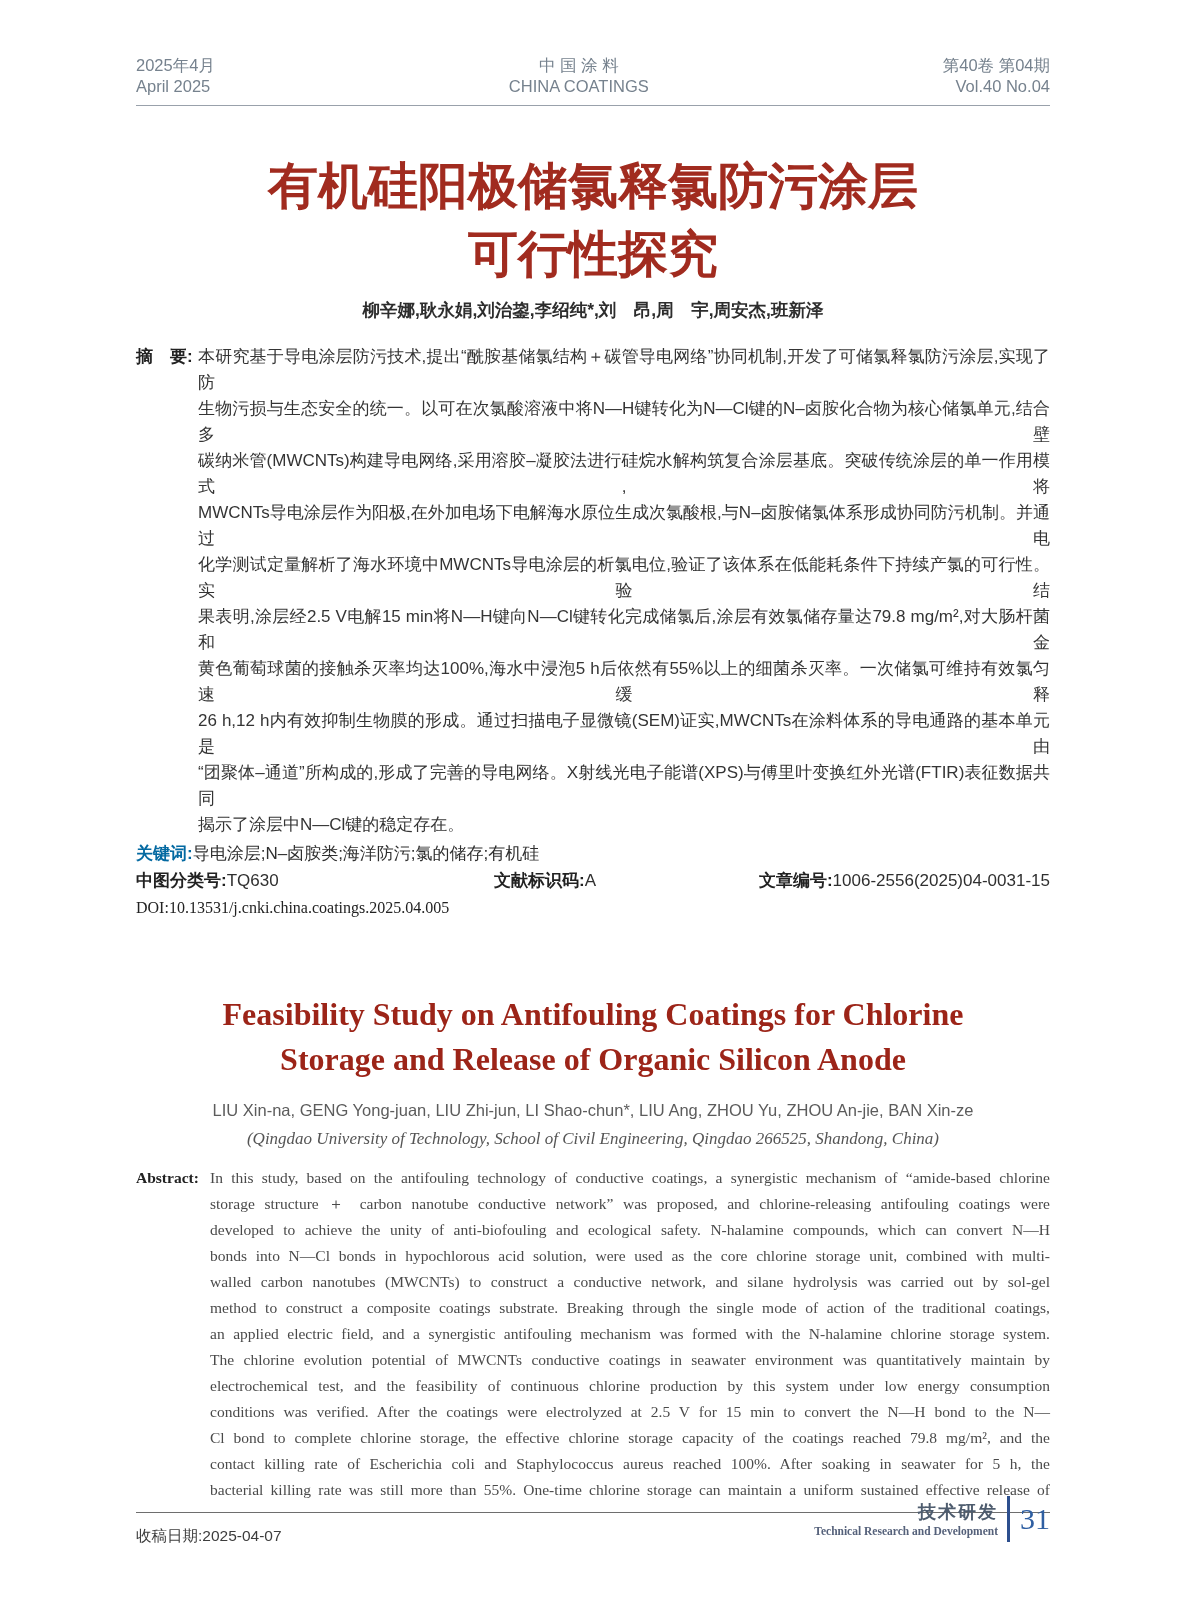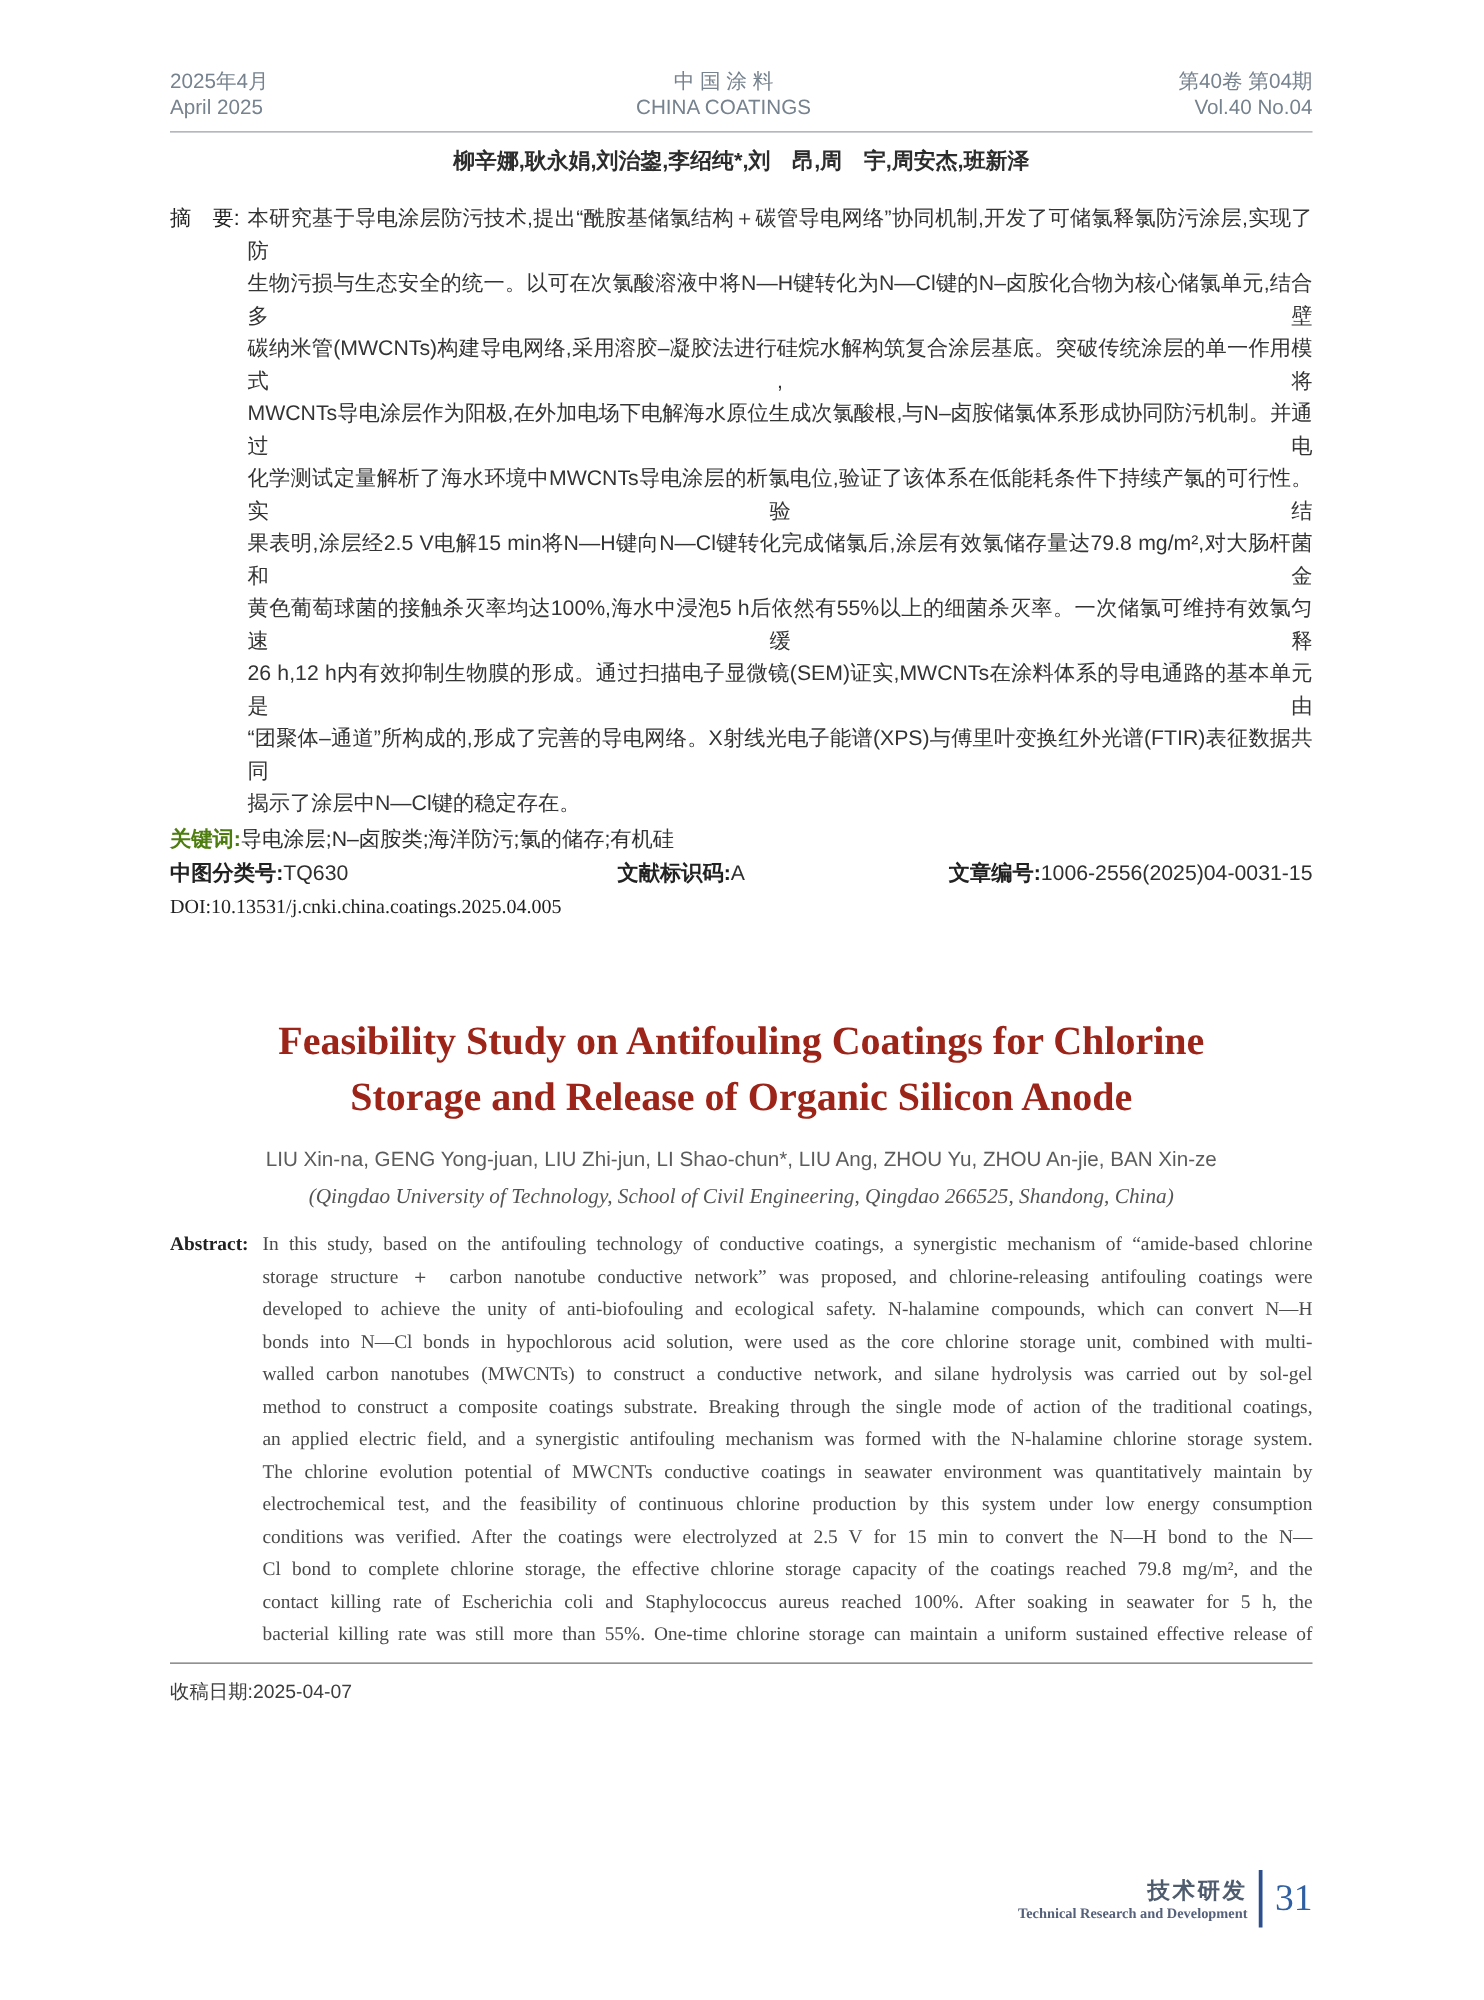--- a/index.html
+++ b/index.html
@@ -39,26 +39,26 @@
     font-size: 17.5px; font-weight: 700; line-height: 24px; color: #2d2d2d;
   }
   .affil-zh {
     margin-top: 6px; text-align: center;
     font-size: 16px; font-weight: 700; line-height: 22px; color: #333333;
   }
 
   
   .hang { position: relative; }
   .abstract-zh { margin-top: 22px; padding-left: 62px; font-size: 17px; color: #343434; }
-  .ab-label-zh { position: absolute; left: 0; top: 0; font-weight: 400; line-height: 26px; color: #222; }
+  .ab-label-zh { position: absolute; left: 0; top: 0; font-weight: 700; line-height: 26px; color: #222; }
   .abstract-zh .tline { line-height: 26px; text-align: justify; text-align-last: justify; }
   .abstract-zh .lines .tline:last-child { text-align-last: left; }
 
   .keywords { margin-top: 3px; font-size: 17px; line-height: 26px; color: #2f2f2f; }
-  .kw-label { font-weight: 700; color: #4d7c0f; }
+  .kw-label { font-weight: 700; color: #0369a1; }
 
   .classrow { position: relative; margin-top: 1px; height: 26px; font-size: 17px; line-height: 26px; color: #2f2f2f; }
   .classrow .lab { font-weight: 700; color: #222; }
   .classrow .c2 { position: absolute; left: 358px; top: 0; }
   .classrow .c3 { position: absolute; right: 0; top: 0; }
 
   .doi {
     margin-top: 1px;
     font-family: "Liberation Serif", "DejaVu Serif", serif;
     font-size: 16px; line-height: 25px; color: #222222;
@@ -125,20 +125,24 @@
       <div class="h-col center">
         <div>中 国 涂 料</div>
         <div>CHINA COATINGS</div>
       </div>
       <div class="h-col right">
         <div>第40卷 第04期</div>
         <div>Vol.40 No.04</div>
       </div>
     </div>
 
+    <h1 class="title-zh">
+      <div>有机硅阳极储氯释氯防污涂层</div>
+      <div>可行性探究</div>
+    </h1>
 
     <div class="authors-zh">柳辛娜,耿永娟,刘治鋆,李绍纯*,刘　昂,周　宇,周安杰,班新泽</div>
 
     <div class="abstract-zh hang">
       <span class="ab-label-zh">摘　要:</span>
       <div class="lines">
           <div class="tline">本研究基于导电涂层防污技术,提出“酰胺基储氯结构＋碳管导电网络”协同机制,开发了可储氯释氯防污涂层,实现了防</div>
           <div class="tline">生物污损与生态安全的统一。以可在次氯酸溶液中将N—H键转化为N—Cl键的N–卤胺化合物为核心储氯单元,结合多壁</div>
           <div class="tline">碳纳米管(MWCNTs)构建导电网络,采用溶胶–凝胶法进行硅烷水解构筑复合涂层基底。突破传统涂层的单一作用模式,将</div>
           <div class="tline">MWCNTs导电涂层作为阳极,在外加电场下电解海水原位生成次氯酸根,与N–卤胺储氯体系形成协同防污机制。并通过电</div>

